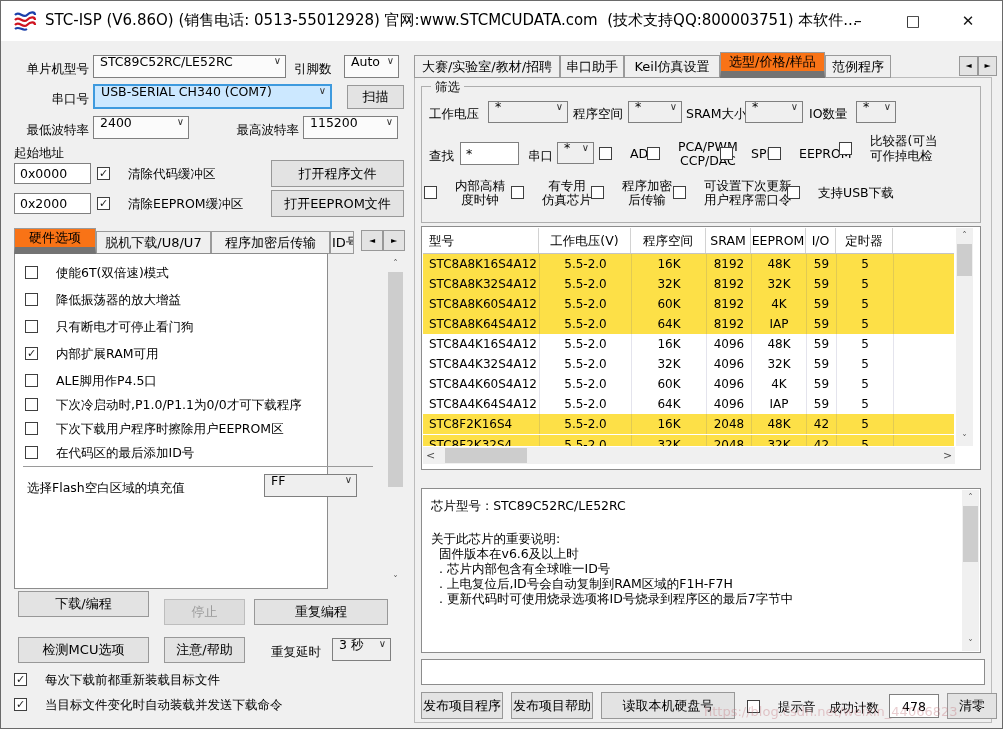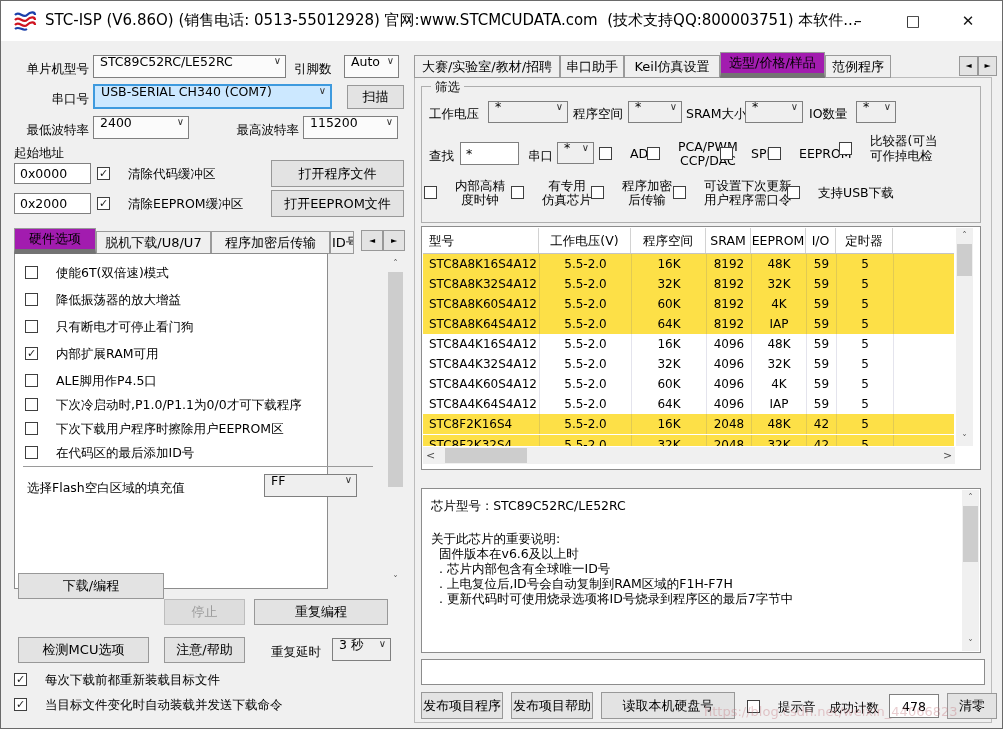--- a/index.html
+++ b/index.html
@@ -16,21 +16,21 @@
   .combo .ca{font-size:10px;color:#333;flex:none}
   .combo.blue{background:#cce8ff;border:2px solid #3e9ade}
   .btn{position:absolute;background:#e3e3e3;border:1px solid #989898;display:flex;align-items:center;justify-content:center;font-size:13px;cursor:default}
   .btn.dis{color:#9a9a9a;background:#dddddd;border-color:#bdbdbd}
   .input{position:absolute;background:#fff;border:1px solid #7f7f7f;padding:1px 5px;display:flex;align-items:center}
   .cbx{position:absolute;display:flex;align-items:center;gap:18px}
   .cbx .box{width:13px;height:13px;border:1px solid #3f3f3f;background:#fff;flex:none;display:flex;align-items:center;justify-content:center;font-size:11px;line-height:1;color:#1a1a1a}
   .cbx .txt{white-space:pre-line}
   .cbx.center .txt{text-align:center;line-height:1.1}
   .tab{position:absolute;border:1px solid #9a9a9a;background:#efefef;display:flex;align-items:center;justify-content:center;font-size:13px;white-space:nowrap;overflow:hidden}
-  .tab.active{background:#a21caf;z-index:3;border-bottom:5px solid #737373}
+  .tab.active{background:#f97316;z-index:3;border-bottom:7px solid #737373}
   .pane{position:absolute;border:1px solid #bcbcbc;background:#f0f0f0}
   .group{position:absolute;border:1px solid #aeaeae}
   .gl{position:absolute;background:#f0f0f0;padding:0 4px}
   .white{background:#fff;border:1px solid #8c8c8c;position:absolute}
   .ar{position:absolute;display:flex;align-items:center;justify-content:center;color:#4c4c4c;background:#f0f0f0;font-size:9px}
   .thumb{position:absolute;background:#cdcdcd}
   .sbtrack{position:absolute;background:#f0f0f0}
   .th{position:absolute;top:1px;height:26px;line-height:26px;text-align:center;border-right:1px solid #d2d2d2;background:#fff;overflow:hidden}
   .th.l{text-align:left;padding-left:7px}
   .hrule{position:absolute;height:1px;background:#c4c4c4}
@@ -158,21 +158,21 @@
       <span class="ca">∨</span>
     </div>
 
     <div class="sbtrack" style="left:372px;top:1px;width:17px;height:332px">
       <div class="ar" style="left:0;top:0;width:17px;height:16px">˄</div>
       <div class="thumb" style="left:1px;top:17px;width:15px;height:215px"></div>
       <div class="ar" style="left:0;bottom:0;width:17px;height:16px">˅</div>
     </div>
   </div>
 
-  <div class="btn" style="left:17px;top:572px;width:146px;height:26px">下载/编程</div>
+  <div class="btn" style="left:17px;top:590px;width:131px;height:26px">下载/编程</div>
   <div class="btn dis" style="left:163px;top:598px;width:81px;height:26px">停止</div>
   <div class="btn" style="left:253px;top:598px;width:134px;height:26px">重复编程</div>
 
   <div class="btn" style="left:17px;top:636px;width:131px;height:26px">检测MCU选项</div>
   <div class="btn" style="left:163px;top:636px;width:81px;height:26px">注意/帮助</div>
   <div class="lbl" style="left:270px;top:643px">重复延时</div>
   <div class="combo" style="left:331px;top:637px;width:59px;height:23px;background:#efefef">
     <span class="cv">3 秒</span>
     <span class="ca">∨</span>
   </div>

